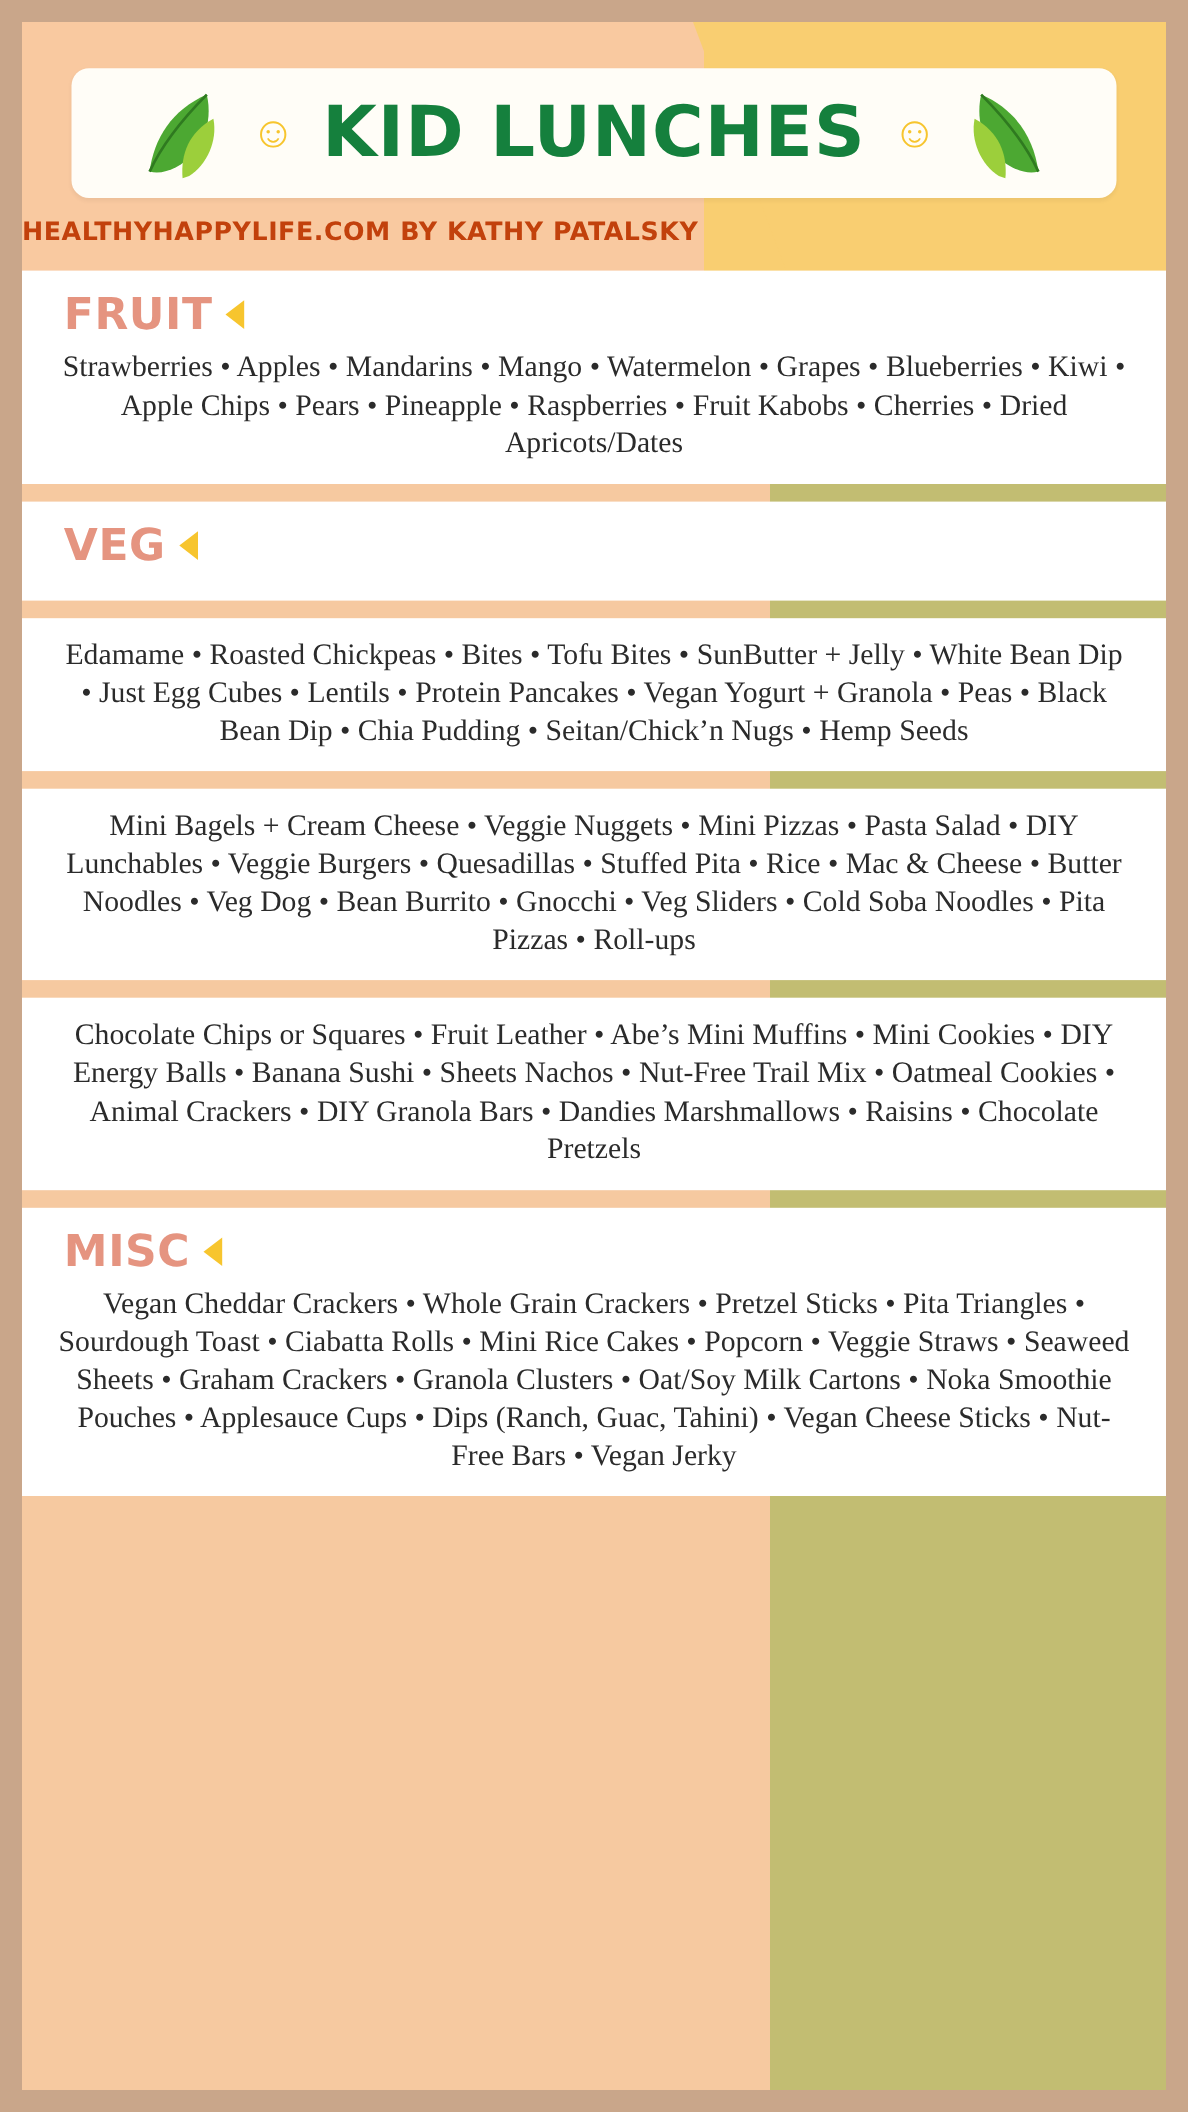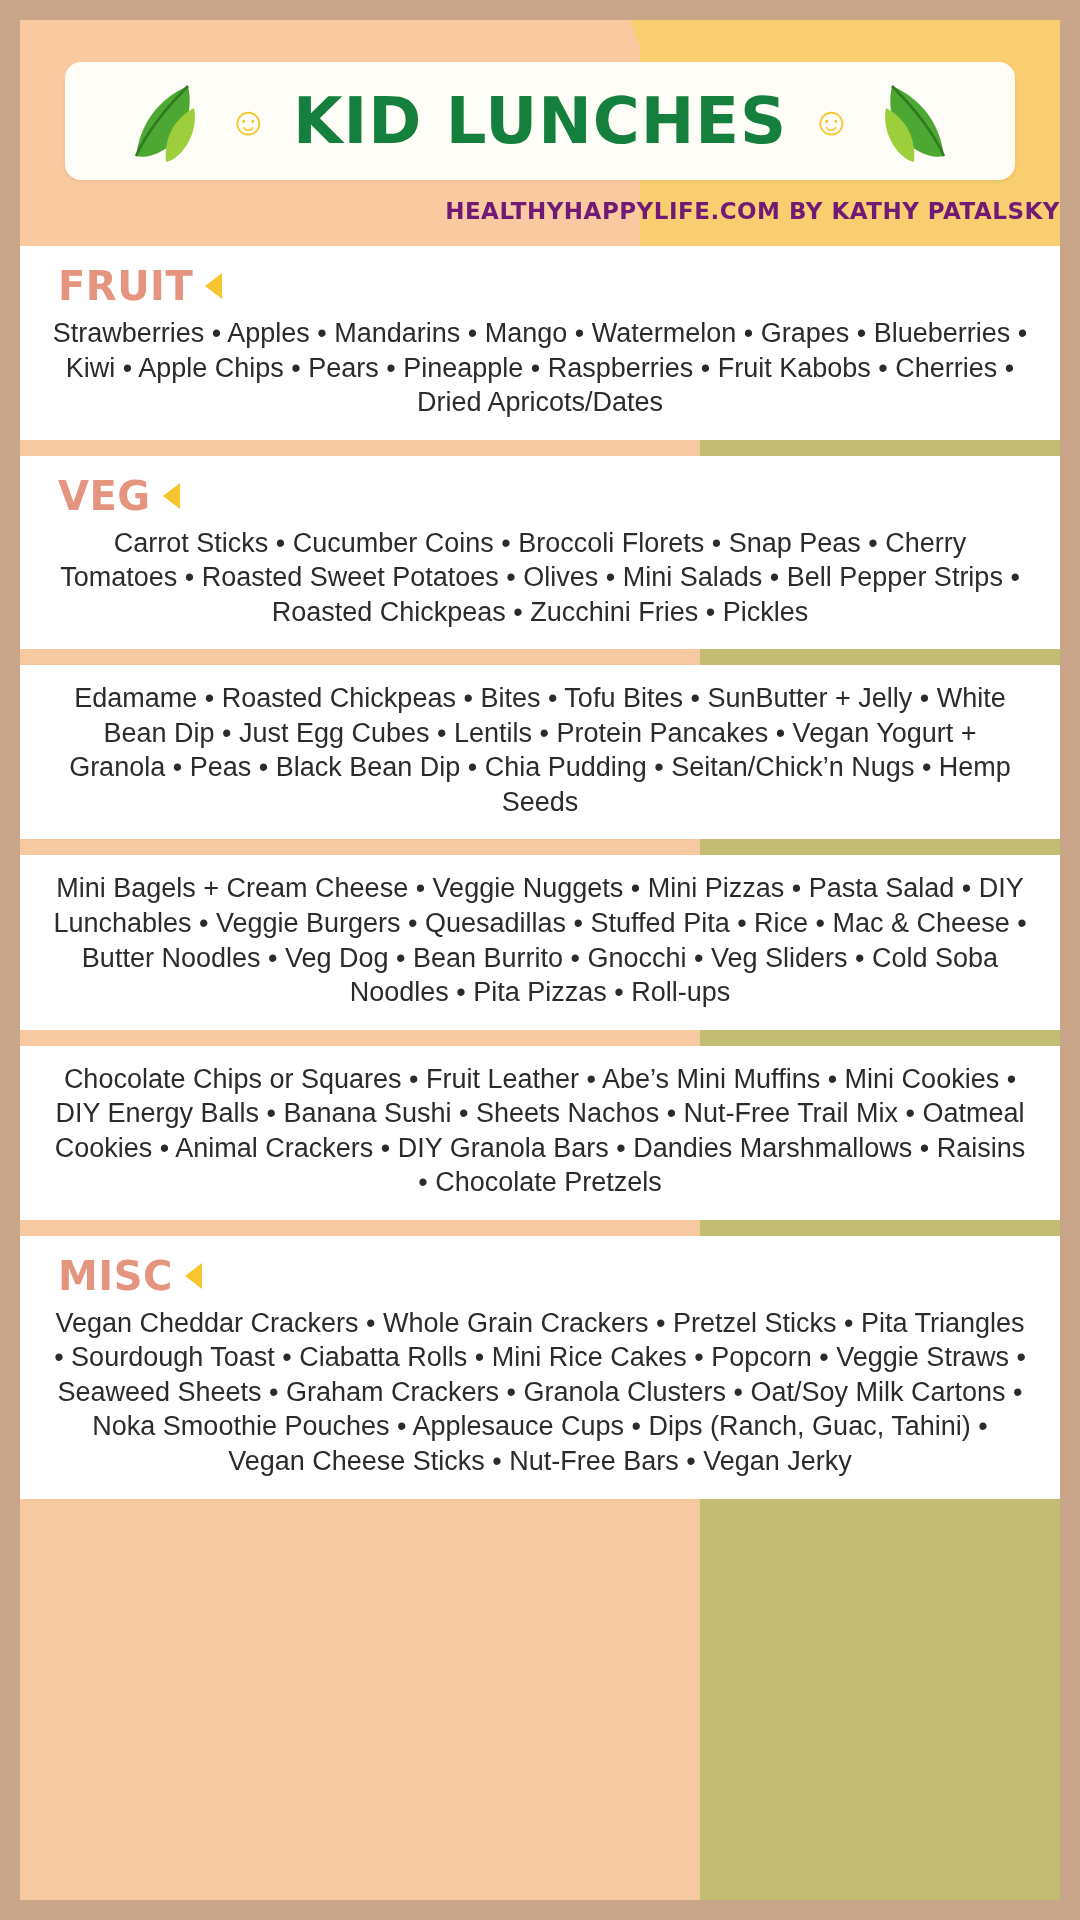--- a/index.html
+++ b/index.html
@@ -101,26 +101,26 @@
     color: #f7c52e;
     line-height: 1;
   }
   .leaf {
     width: 78px;
     height: 86px;
     flex: 0 0 auto;
   }
   .subtitle {
     margin-top: 18px;
-    text-align: right;
+    text-align: left;
     font-family: "DejaVu Sans", sans-serif;
     font-weight: bold;
     font-size: 23px;
     letter-spacing: 0.5px;
-    color: #701a75;
+    color: #c2410c;
     text-transform: uppercase;
   }
 
   
   .sections {
     position: relative;
     z-index: 5;
     margin-top: 22px;
   }
   .section {
@@ -147,21 +147,21 @@
     text-transform: uppercase;
     line-height: 1;
   }
   .arrow {
     width: 0; height: 0;
     border-top: 13px solid transparent;
     border-bottom: 13px solid transparent;
     border-right: 17px solid #f7c52e;
   }
   .sec-body {
-    font-family: Liberation Sans, sans-serif;
+    font-family: Liberation Serif, serif;
     font-size: 27px;
     line-height: 1.28;
     color: #2b2b2b;
     text-align: center;
     padding: 0 8px;
   }
 </style>
 </head>
 <body>
 
@@ -202,21 +202,20 @@
           <span class="arrow"></span>
         </div>
         <div class="sec-body">Strawberries • Apples • Mandarins • Mango • Watermelon • Grapes • Blueberries • Kiwi • Apple Chips • Pears • Pineapple • Raspberries • Fruit Kabobs • Cherries • Dried Apricots/Dates</div>
       </div>
 
       <div class="section">
         <div class="sec-head">
           <span class="sec-title">VEG</span>
           <span class="arrow"></span>
         </div>
-        <div class="sec-body">Carrot Sticks • Cucumber Coins • Broccoli Florets • Snap Peas • Cherry Tomatoes • Roasted Sweet Potatoes • Olives • Mini Salads • Bell Pepper Strips • Roasted Chickpeas • Zucchini Fries • Pickles</div>
       </div>
 
       <div class="section">
         <div class="sec-body">Edamame • Roasted Chickpeas • Bites • Tofu Bites • SunButter + Jelly • White Bean Dip • Just Egg Cubes • Lentils • Protein Pancakes • Vegan Yogurt + Granola • Peas • Black Bean Dip • Chia Pudding • Seitan/Chick’n Nugs • Hemp Seeds</div>
       </div>
 
       <div class="section">
         <div class="sec-body">Mini Bagels + Cream Cheese • Veggie Nuggets • Mini Pizzas • Pasta Salad • DIY Lunchables • Veggie Burgers • Quesadillas • Stuffed Pita • Rice • Mac &amp; Cheese • Butter Noodles • Veg Dog • Bean Burrito • Gnocchi • Veg Sliders • Cold Soba Noodles • Pita Pizzas • Roll-ups</div>
       </div>
 

